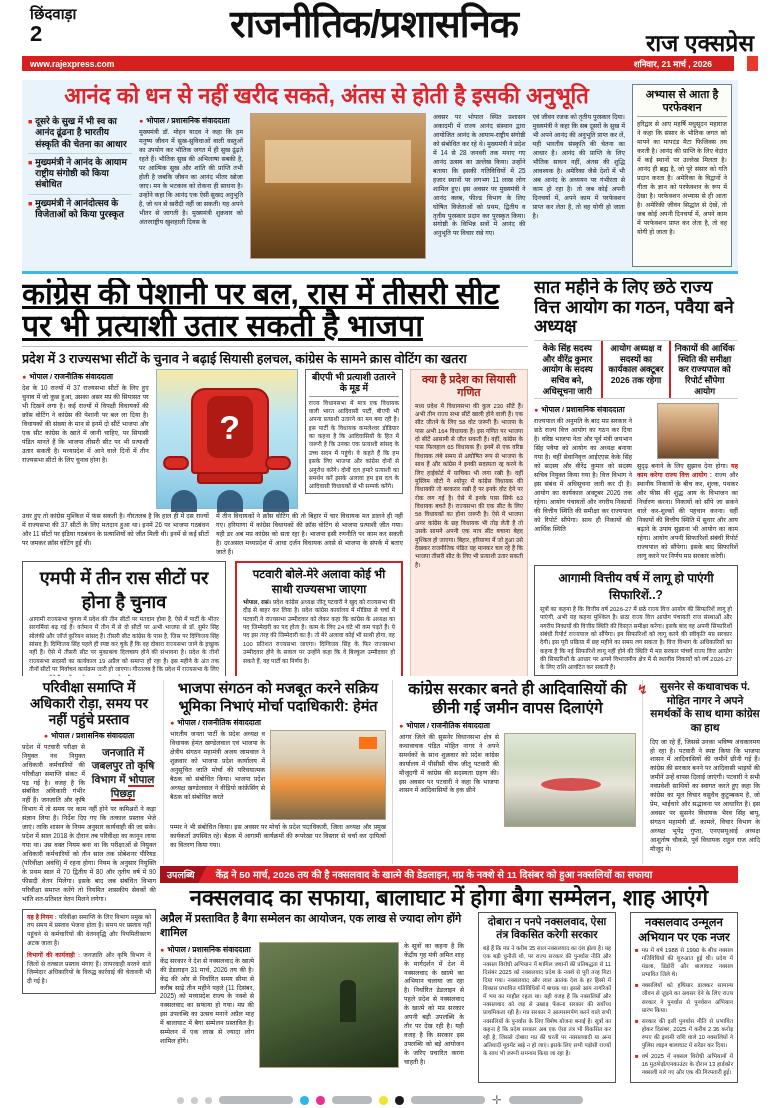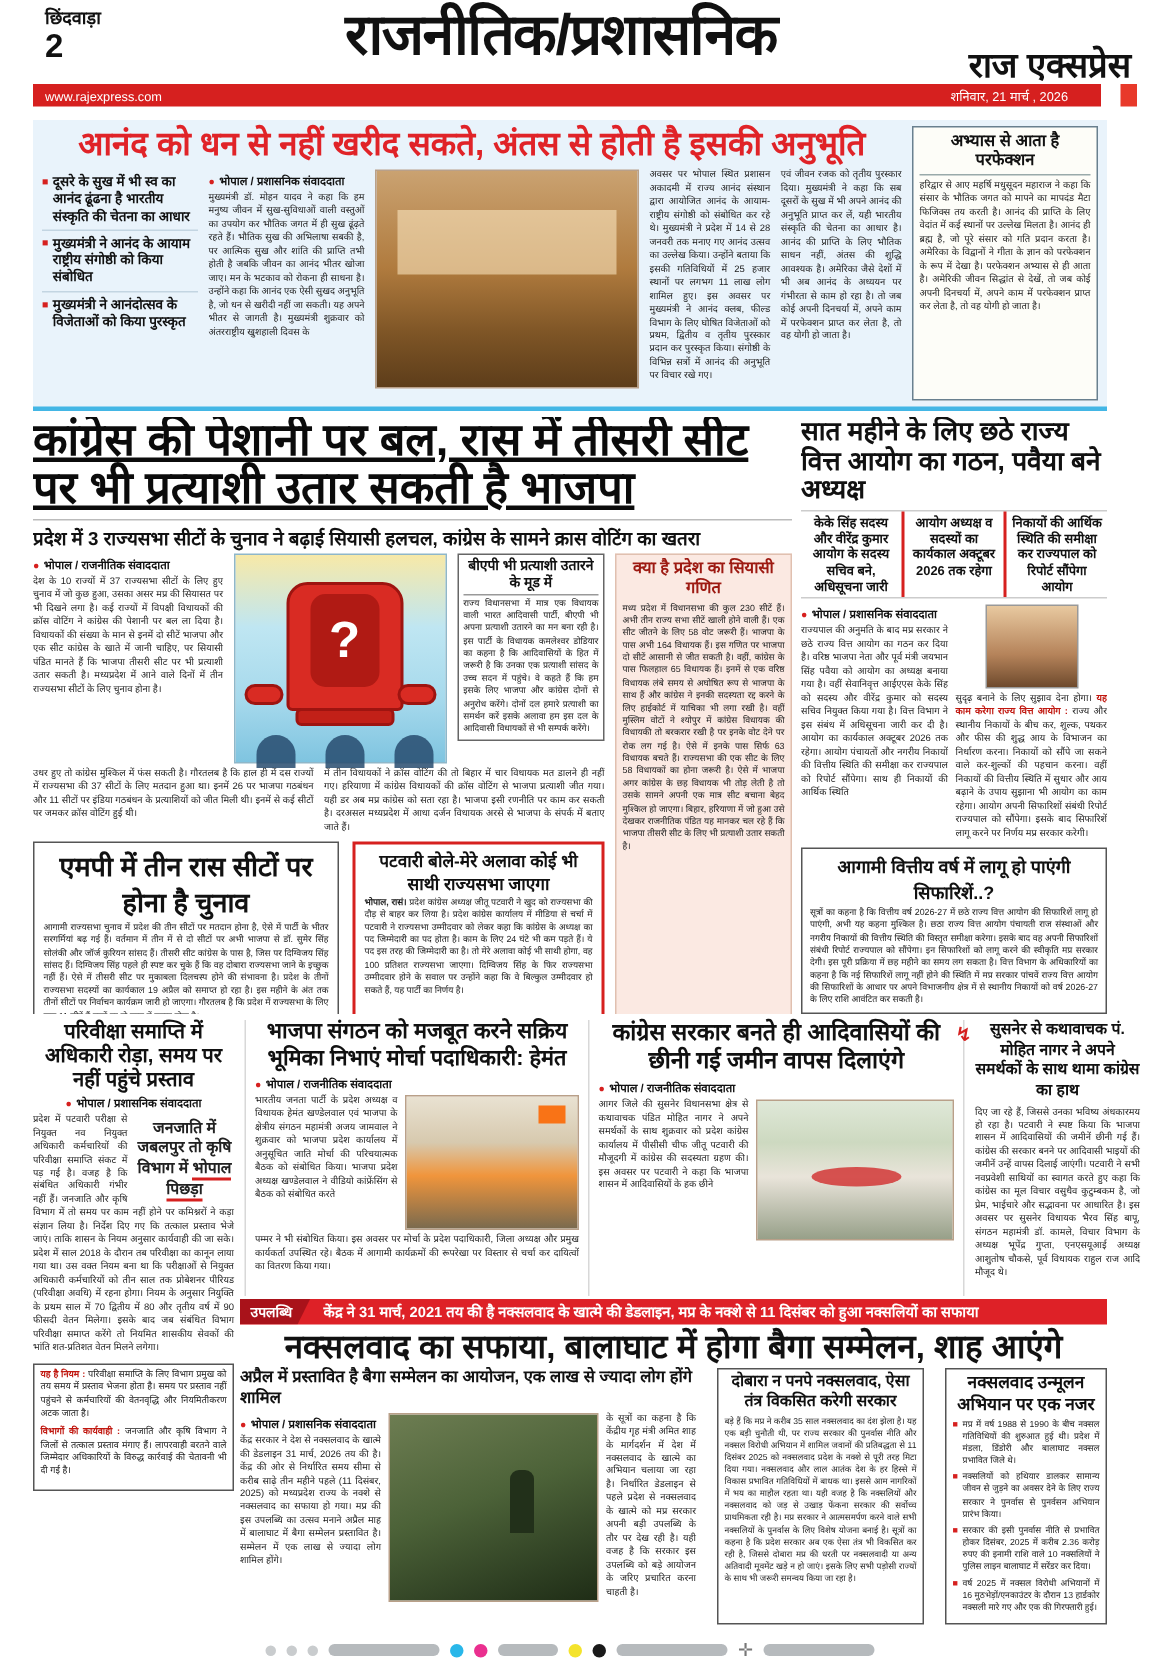--- a/index.html
+++ b/index.html
@@ -1,49 +1,49 @@
 <!DOCTYPE html>
 <html><head>
 <meta charset="utf-8">
 <style>
   html,body{margin:0;padding:0;background:#9a9a9a;}
   *{box-sizing:border-box;}
   .sheet{position:relative;width:778px;height:1108px;background:#fff;margin:0 auto;
     font-family:"Liberation Sans","DejaVu Sans",sans-serif;color:#111;overflow:hidden;}
   
   .edition{position:absolute;left:30px;top:6px;line-height:1;}
-  .edition .name{font-size:12px;font-weight:700;}
+  .edition .name{font-size:15px;font-weight:700;}
   .edition .num{font-size:22px;font-weight:800;margin-top:2px;}
   .section-title{position:absolute;left:120px;right:150px;top:4px;text-align:center;
     font-size:38px;font-weight:800;letter-spacing:-1px;line-height:1.1;}
   .masthead{position:absolute;right:24px;top:26px;font-size:23px;font-weight:800;}
   .redbar{position:absolute;left:22px;top:56px;width:712px;height:15px;background:#d6201f;
     color:#fff;display:flex;align-items:center;justify-content:space-between;
-    padding:0 8px;font-size:8.5px;font-weight:400;}
+    padding:0 8px;font-size:8.5px;font-weight:700;}
   .redsquare{position:absolute;right:20px;top:56px;width:11px;height:15px;background:#e8392a;}
   
   .bodytxt{font-size:6.3px;line-height:1.42;text-align:justify;color:#222;}
   .byline{font-size:7.6px;font-weight:700;margin:2px 0 3px;}
   .byline::before{content:"\25CF";color:#d6201f;font-size:7px;margin-right:3px;}
   .boxtitle{font-weight:800;text-align:center;}
   .photo{border:1px solid #b9a089;position:relative;overflow:hidden;}
   
   #story1{position:absolute;left:22px;top:80px;width:716px;height:194px;background:#e9f3fb;
     border-bottom:3px solid #43b6e5;padding:4px 6px;display:flex;gap:7px;}
   .s1left{flex:1;display:flex;flex-direction:column;min-width:0;}
   .headline1{color:#e02328;font-size:22px;font-weight:800;text-align:center;line-height:1.1;margin:0 0 5px;}
   .s1cols{display:flex;gap:7px;flex:1;min-height:0;}
   .s1bullets{width:104px;}
   .bullet{font-size:9px;font-weight:700;line-height:1.25;padding:3px 0;border-bottom:1px solid #c3d5e2;display:flex;gap:3px;}
   .bullet .sq{color:#d6201f;font-size:7px;line-height:1.6;}
   .s1col{width:104px;}
   .s1photo{width:176px;height:146px;background:linear-gradient(180deg,#caa271 0%,#b07b3e 45%,#7e5526 75%,#5d3d1a 100%);}
   .s1photo .stage{position:absolute;left:8%;right:8%;top:18%;height:30%;background:rgba(255,236,200,.55);}
   .s1colD,.s1colE{flex:1;min-width:0;}
-  .perfection{width:124px;border:1px solid #69808f;background:#fdfdf8;padding:3px 4px;}
+  .perfection{width:100px;border:1px solid #69808f;background:#fdfdf8;padding:3px 4px;}
   .perfection .boxtitle{font-size:11px;line-height:1.2;border-bottom:1px solid #9aa;padding-bottom:2px;margin-bottom:3px;}
   
   #story2{position:absolute;left:22px;top:278px;width:506px;height:398px;overflow:hidden;}
   .headline2{font-size:30px;font-weight:800;line-height:1.07;margin:0;color:#0b0b0b;text-decoration:underline;}
   .subhead2{font-size:12.5px;font-weight:700;margin:4px 0 2px;padding-top:3px;border-top:1px solid #bbb;}
   .s2body{display:flex;gap:7px;margin-top:2px;}
   .s2left{flex:1;min-width:0;}
   .s2row1{display:flex;gap:7px;}
   .s2col1{width:132px;}
   .cartoon{width:148px;height:140px;position:relative;background:linear-gradient(180deg,#f7e9a8 0%,#bfe6f2 35%,#a6d9ec 70%,#7fc4e0 100%);border:1px solid #8fb7c9;}
@@ -313,21 +313,21 @@
 
   <div id="susner">
     <span class="zigzag">↯</span>
     <div class="kicker">सुसनेर से कथावाचक पं. मोहित नागर ने अपने समर्थकों के साथ थामा कांग्रेस का हाथ</div>
     <div class="bodytxt">दिए जा रहे हैं, जिससे उनका भविष्य अंधकारमय हो रहा है। पटवारी ने स्पष्ट किया कि भाजपा शासन में आदिवासियों की जमीनें छीनी गई हैं। कांग्रेस की सरकार बनने पर आदिवासी भाइयों की जमीनें उन्हें वापस दिलाई जाएंगी। पटवारी ने सभी नवप्रवेशी साथियों का स्वागत करते हुए कहा कि कांग्रेस का मूल विचार वसुधैव कुटुम्बकम है, जो प्रेम, भाईचारे और सद्भावना पर आधारित है। इस अवसर पर सुसनेर विधायक भैरव सिंह बापू, संगठन महामंत्री डॉ. कामले, विचार विभाग के अध्यक्ष भूपेंद्र गुप्ता, एनएसयूआई अध्यक्ष आशुतोष चौकसे, पूर्व विधायक राहुल राज आदि मौजूद थे।</div>
   </div>
 
   <div id="naxal">
     <div class="nstrip">
       <span class="nlabel">उपलब्धि</span>
-      <span>केंद्र ने 31 मार्च, 2021 तय की है नक्सलवाद के खात्मे की डेडलाइन, मप्र के नक्शे से 11 दिसंबर को हुआ नक्सलियों का सफाया</span>
+      <span>केंद्र ने 50 मार्च, 2026 तय की है नक्सलवाद के खात्मे की डेडलाइन, मप्र के नक्शे से 11 दिसंबर को हुआ नक्सलियों का सफाया</span>
     </div>
     <h2 class="headline7">नक्सलवाद का सफाया, बालाघाट में होगा बैगा सम्मेलन, शाह आएंगे</h2>
     <div class="nbody">
       <div class="ngroup">
         <div class="nsub">अप्रैल में प्रस्तावित है बैगा सम्मेलन का आयोजन, एक लाख से ज्यादा लोग होंगे शामिल</div>
         <div class="ncols">
           <div class="ncol1">
             <div class="byline">भोपाल / प्रशासनिक संवाददाता</div>
             <div class="bodytxt">केंद्र सरकार ने देश से नक्सलवाद के खात्मे की डेडलाइन 31 मार्च, 2026 तय की है। केंद्र की ओर से निर्धारित समय सीमा से करीब साढ़े तीन महीने पहले (11 दिसंबर, 2025) को मध्यप्रदेश राज्य के नक्शे से नक्सलवाद का सफाया हो गया। मप्र की इस उपलब्धि का उत्सव मनाने अप्रैल माह में बालाघाट में बैगा सम्मेलन प्रस्तावित है। सम्मेलन में एक लाख से ज्यादा लोग शामिल होंगे।</div>
           </div>

